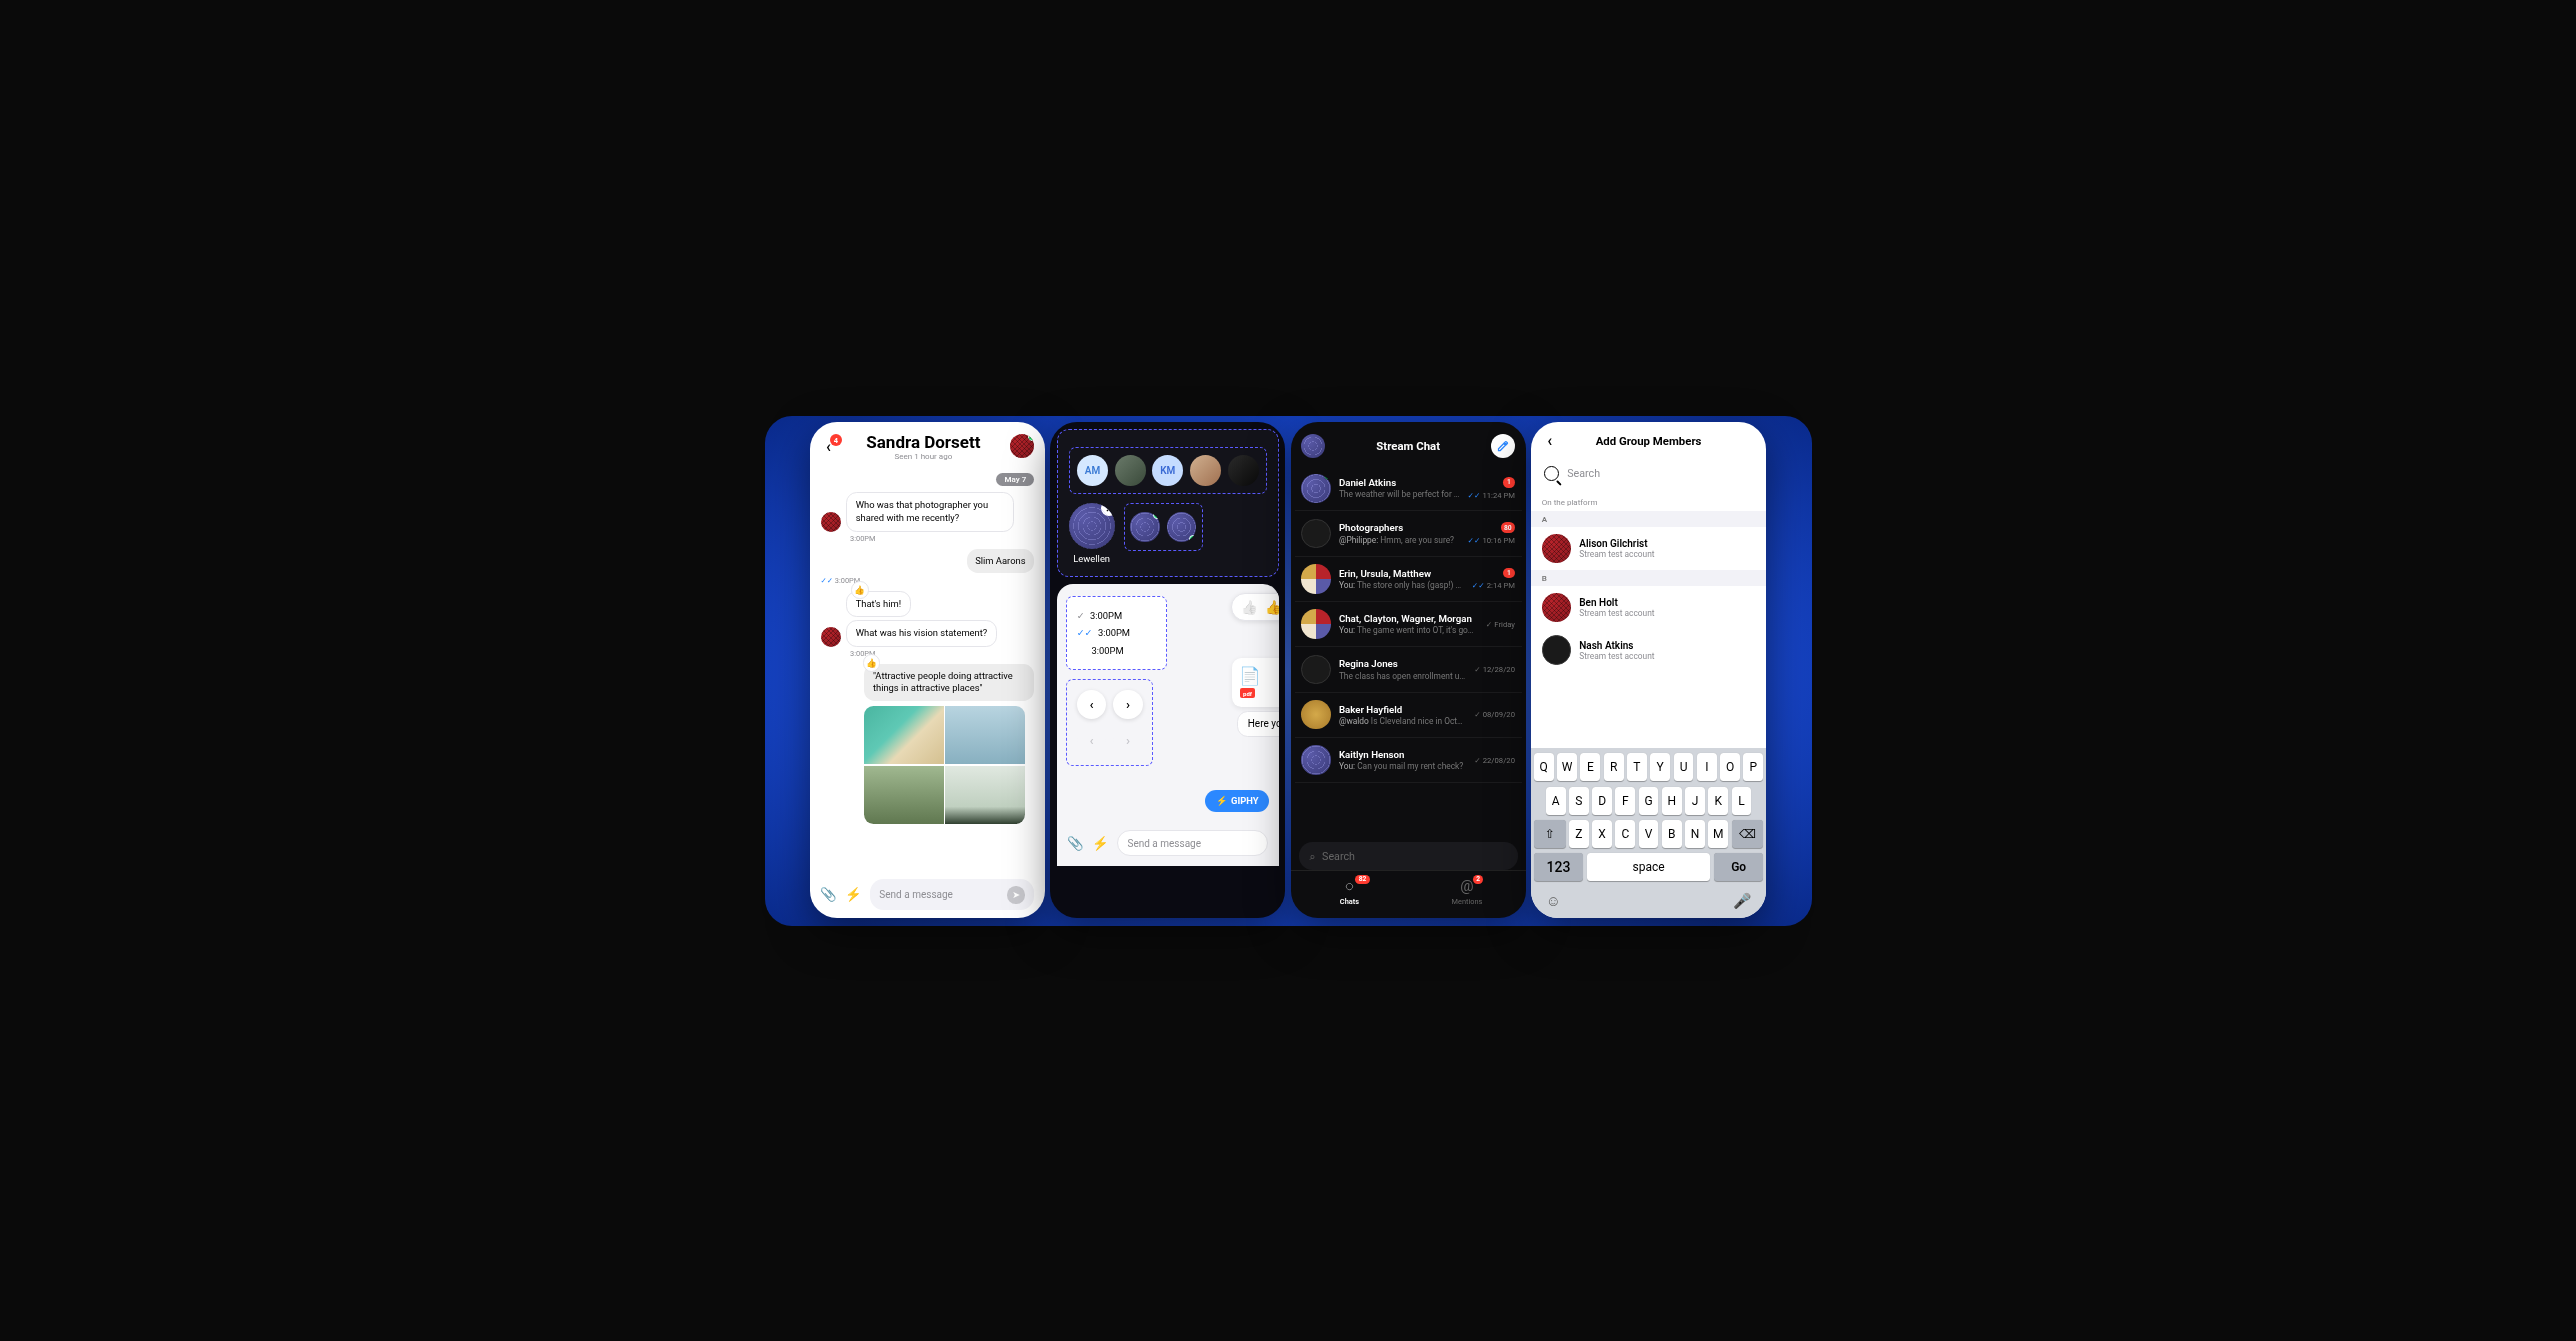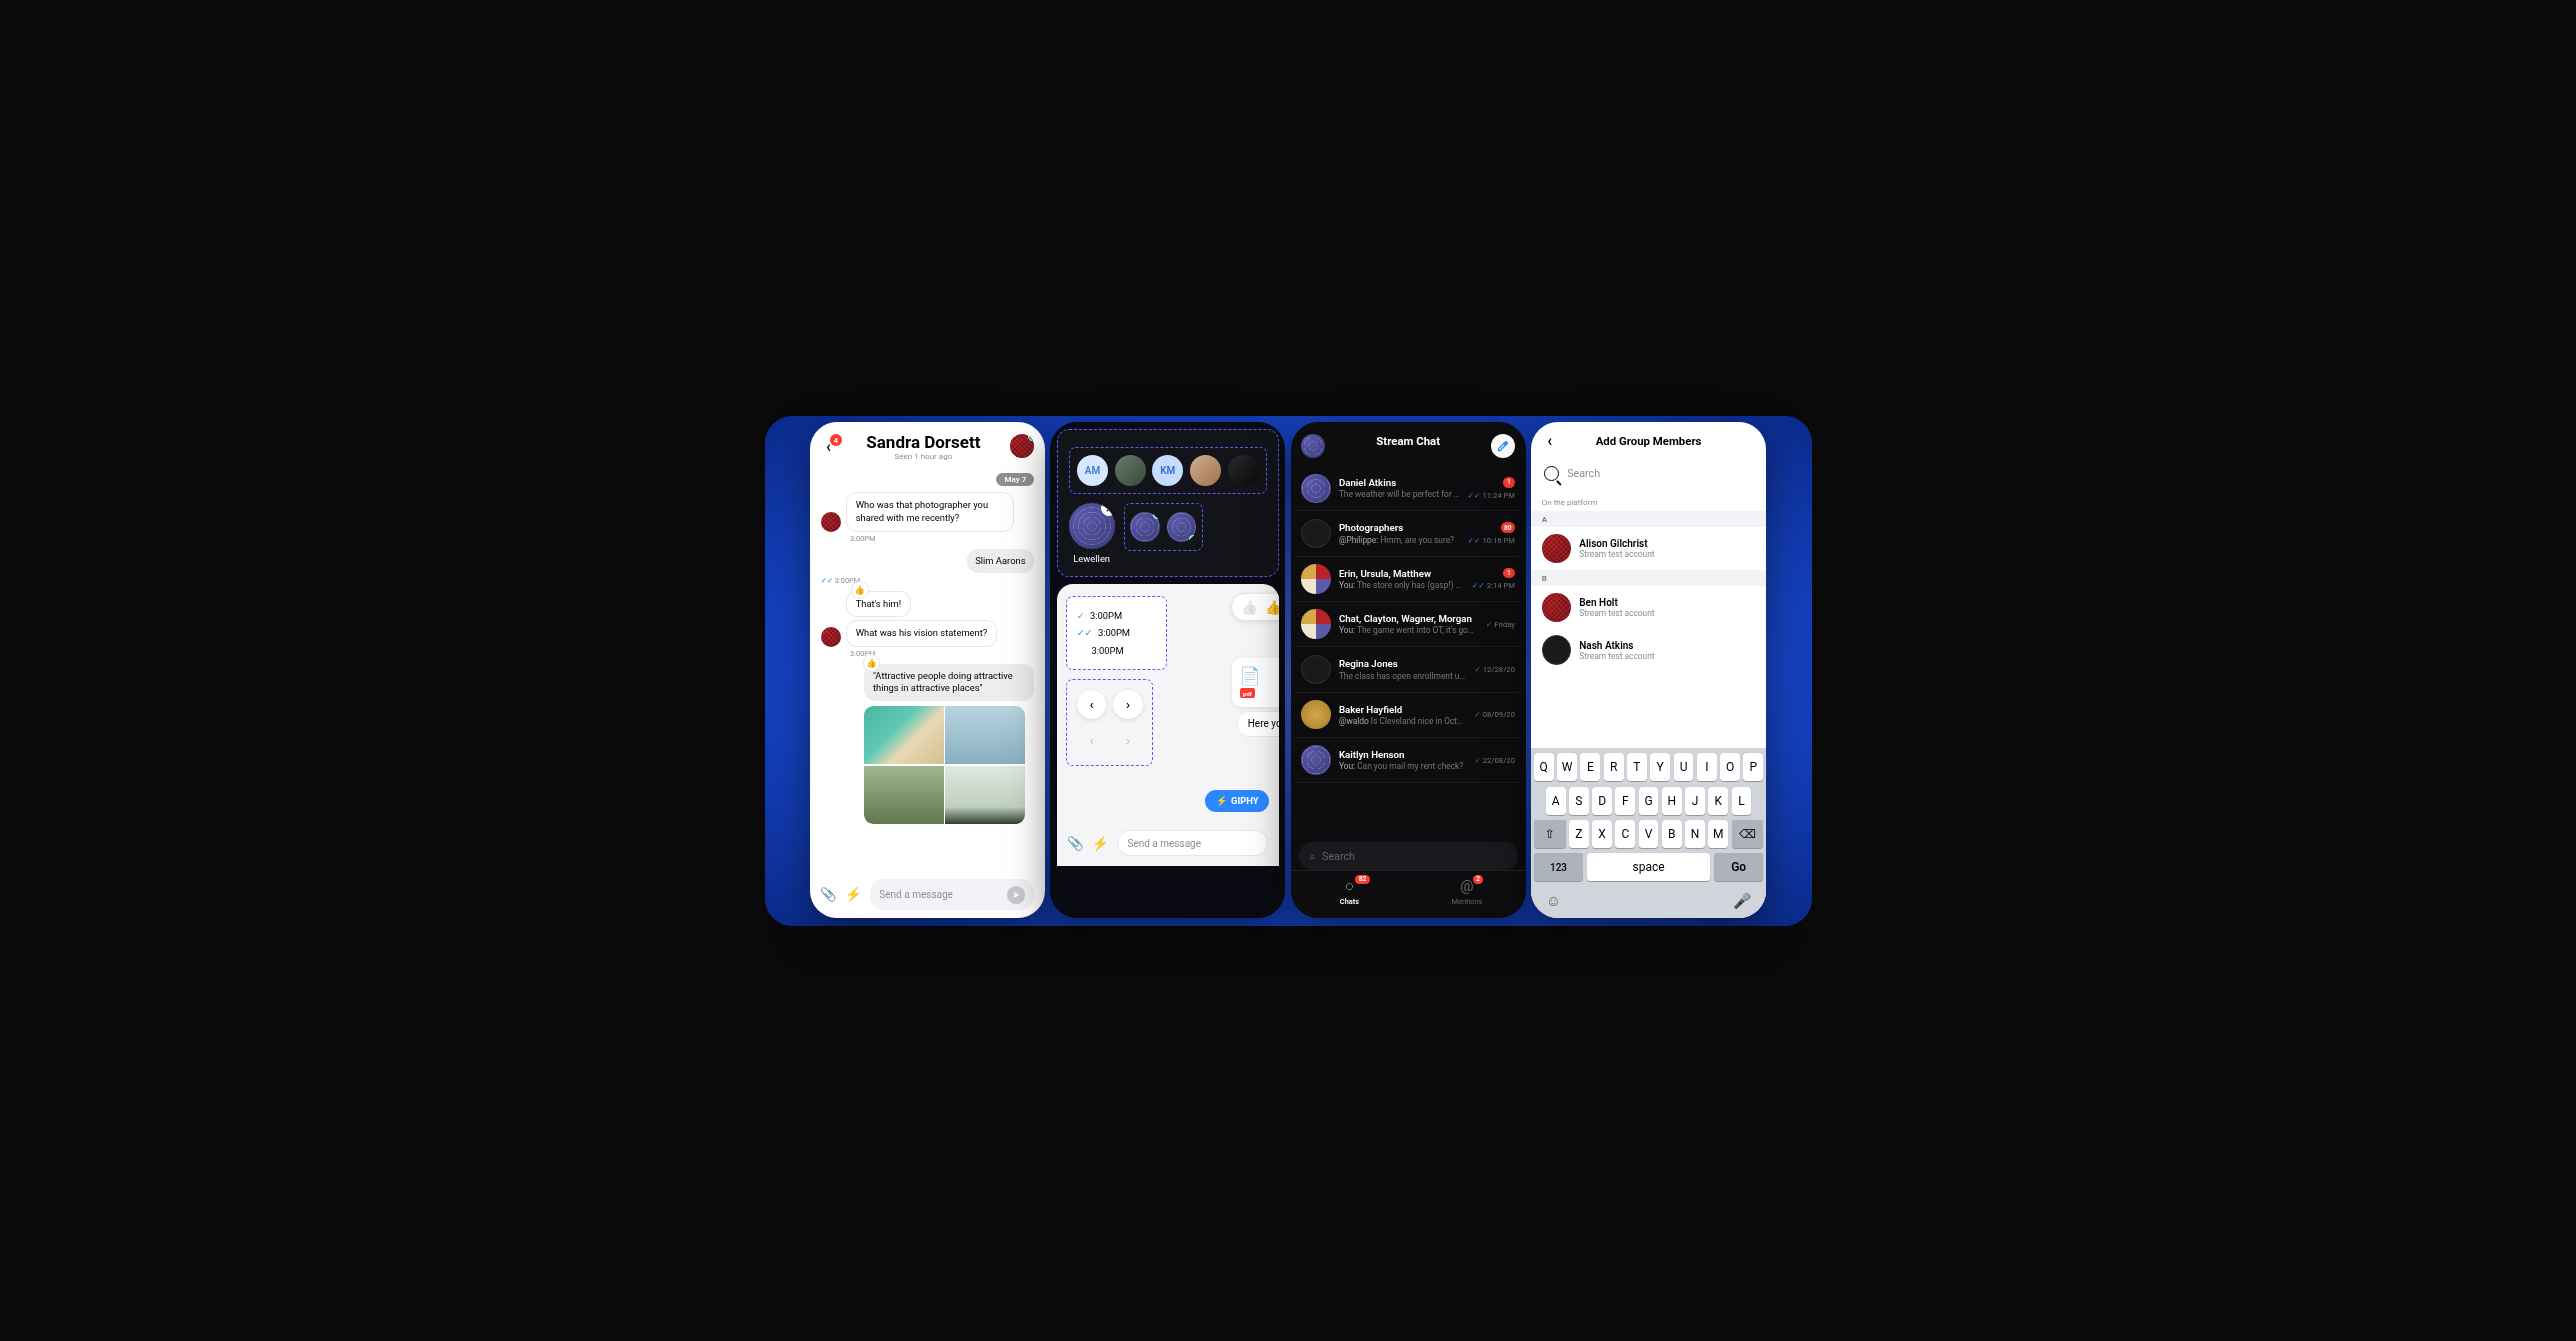--- a/index.html
+++ b/index.html
@@ -74,21 +74,21 @@
 .react-bubble{position:absolute;right:-13.4px;top:9.4px;background:#fff;border:0.7px solid #e5e5ea;border-radius:14.8px;padding:5.4px 9.4px;display:flex;gap:6.7px;font-size:13.4px;box-shadow:0 1.3px 5.4px rgba(0,0,0,0.1)}
 .pdf-card{position:absolute;right:-20px;top:74px;background:#fff;border-radius:9.4px;padding:8px;width:67px;box-shadow:0 1.3px 5.4px rgba(0,0,0,0.08)}
 .pdf-badge{background:#ff3b30;color:#fff;font-size:6px;font-weight:700;padding:1.3px 3.4px;border-radius:2px;display:inline-block;margin-top:2.7px}
 .here-bubble{position:absolute;right:-13.4px;top:127px;background:#fff;border:0.7px solid #e5e5ea;border-radius:10.7px;padding:6.7px 9.4px;font-size:10px}
 .arrows-box{border:1.3px dashed #5a5aff;border-radius:6.7px;padding:9.4px;display:grid;grid-template-columns:1fr 1fr;gap:6.7px;width:87px;margin-top:9.4px}
 .arrow-btn{width:29.5px;height:29.5px;background:#fff;border-radius:50%;display:flex;align-items:center;justify-content:center;font-size:13.4px;font-weight:600;box-shadow:0 1.3px 4px rgba(0,0,0,0.12)}
 .arrow-btn.dim{color:#c7c7cc;box-shadow:none;background:#f5f5f8}
 .giphy{position:absolute;right:9.4px;bottom:54px;background:#2b88ff;color:#fff;font-weight:700;font-size:9.4px;padding:5.4px 10.7px;border-radius:13.4px;display:flex;align-items:center;gap:3.4px}
 
 
-.p3-header{display:flex;justify-content:space-between;padding:12px 10.7px 8px}
+.p3-header{display:flex;align-items:center;justify-content:space-between;padding:12px 10.7px 8px}
 .p3-title{color:#fff;font-size:11.4px;font-weight:700}
 .edit-btn{width:24px;height:24px;background:#fff;border-radius:50%;display:flex;align-items:center;justify-content:center;color:#2b88ff;font-size:10.7px}
 .chat-list{padding:0 4px}
 .chat-item{display:flex;align-items:center;gap:8px;padding:7.4px 6.7px;border-bottom:0.7px solid rgba(255,255,255,0.06);cursor:pointer}
 .chat-info{flex:1;min-width:0}
 .chat-name{color:#fff;font-size:9.7px;font-weight:600;margin-bottom:1.3px}
 .chat-preview{color:#777;font-size:8.4px;white-space:nowrap;overflow:hidden;text-overflow:ellipsis}
 .chat-preview .pre{color:#aaa}
 .chat-meta{display:flex;flex-direction:column;align-items:flex-end;gap:2.7px}
 .chat-time{color:#777;font-size:7.7px;display:flex;align-items:center;gap:2px}
@@ -113,21 +113,21 @@
 .section-letter{background:#f2f2f7;color:#7a7a7a;font-size:8px;font-weight:600;padding:3.4px 10.7px}
 .member-item{display:flex;align-items:center;gap:8px;padding:6.7px 10.7px;cursor:pointer}
 .member-name{font-size:10px;font-weight:600}
 .member-sub{font-size:8.4px;color:#8e8e93}
 .keyboard{position:absolute;bottom:0;left:0;right:0;background:#d1d5db;padding:5.4px 2.7px 8px}
 .kb-row{display:flex;gap:3.4px;justify-content:center;margin-bottom:5.4px}
 .key{background:#fff;border-radius:3.4px;height:28px;flex:1;display:flex;align-items:center;justify-content:center;font-size:12px;box-shadow:0 0.7px 0.7px rgba(0,0,0,0.3);cursor:pointer}
 .key.special{background:#adb3bd;flex:1.4}
 .key.space{flex:5}
 .key.go{flex:2;background:#adb3bd;font-weight:600}
-.key.num{flex:2;background:#adb3bd;font-weight:500;font-size:10px}
+.key.num{flex:2;background:#adb3bd;font-weight:500;font-size:14px}
 .kb-bottom{display:flex;justify-content:space-between;padding:5.4px 12px 0;color:#5a5a5a;font-size:14.8px}
 .shift{font-size:12px}
 svg{display:block}
 </style>
 </head>
 <body>
 
 <div class="stage">
 
 <div class="phone light">

